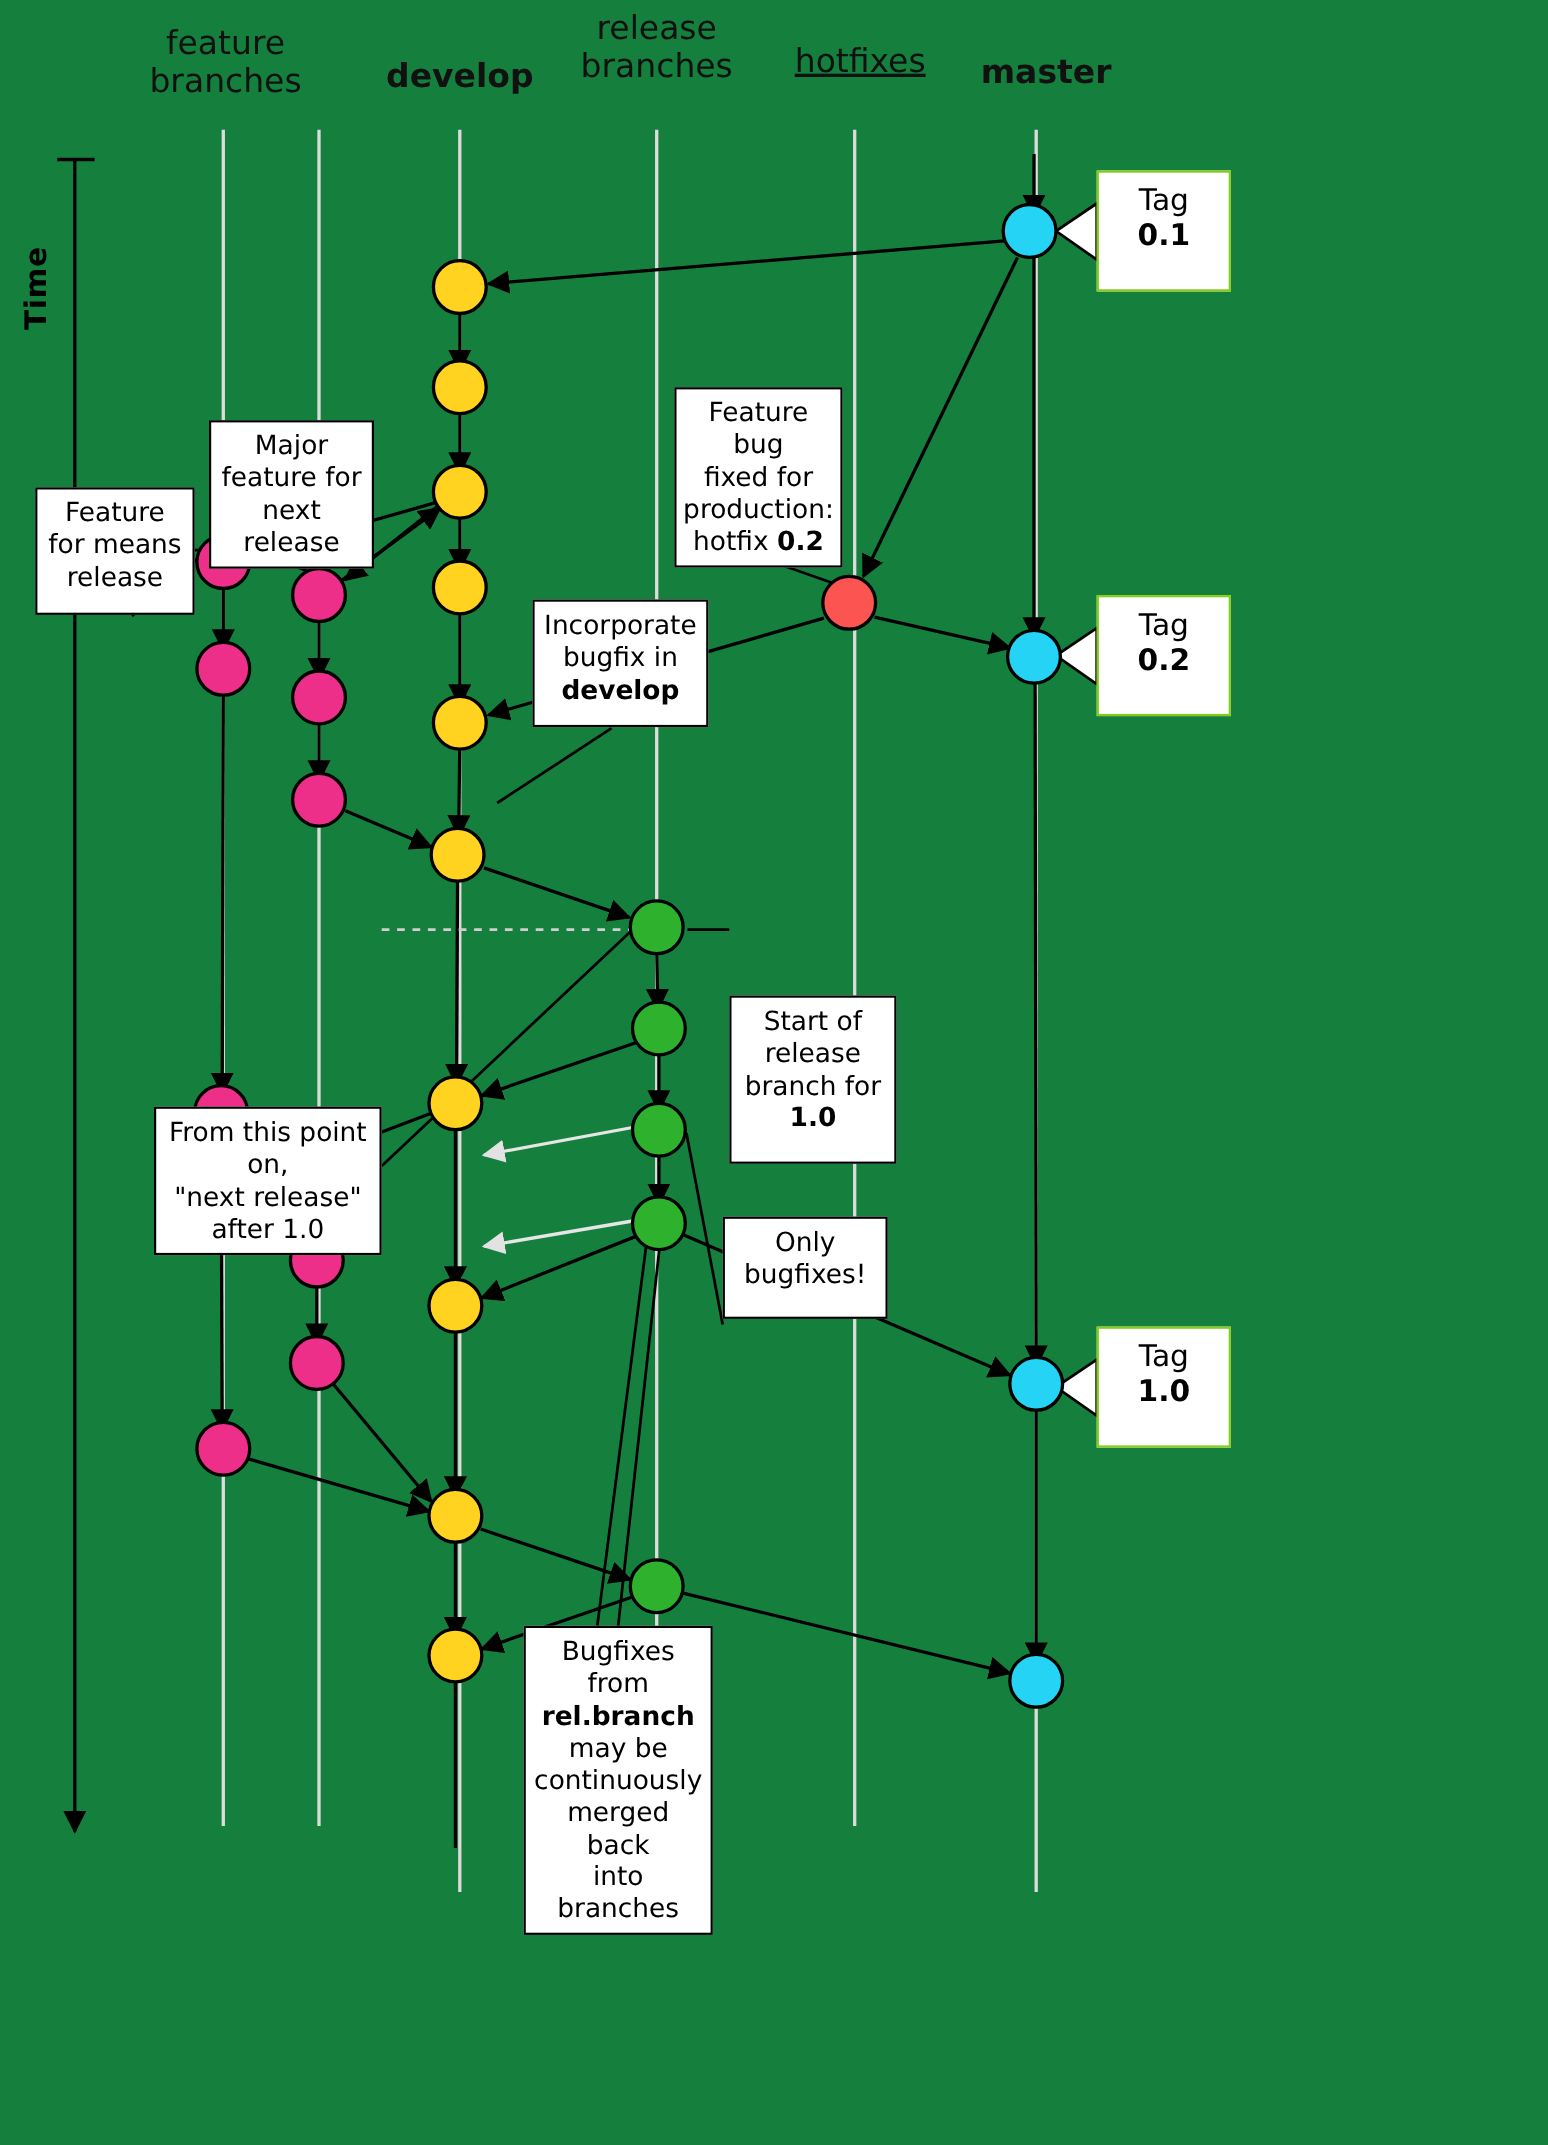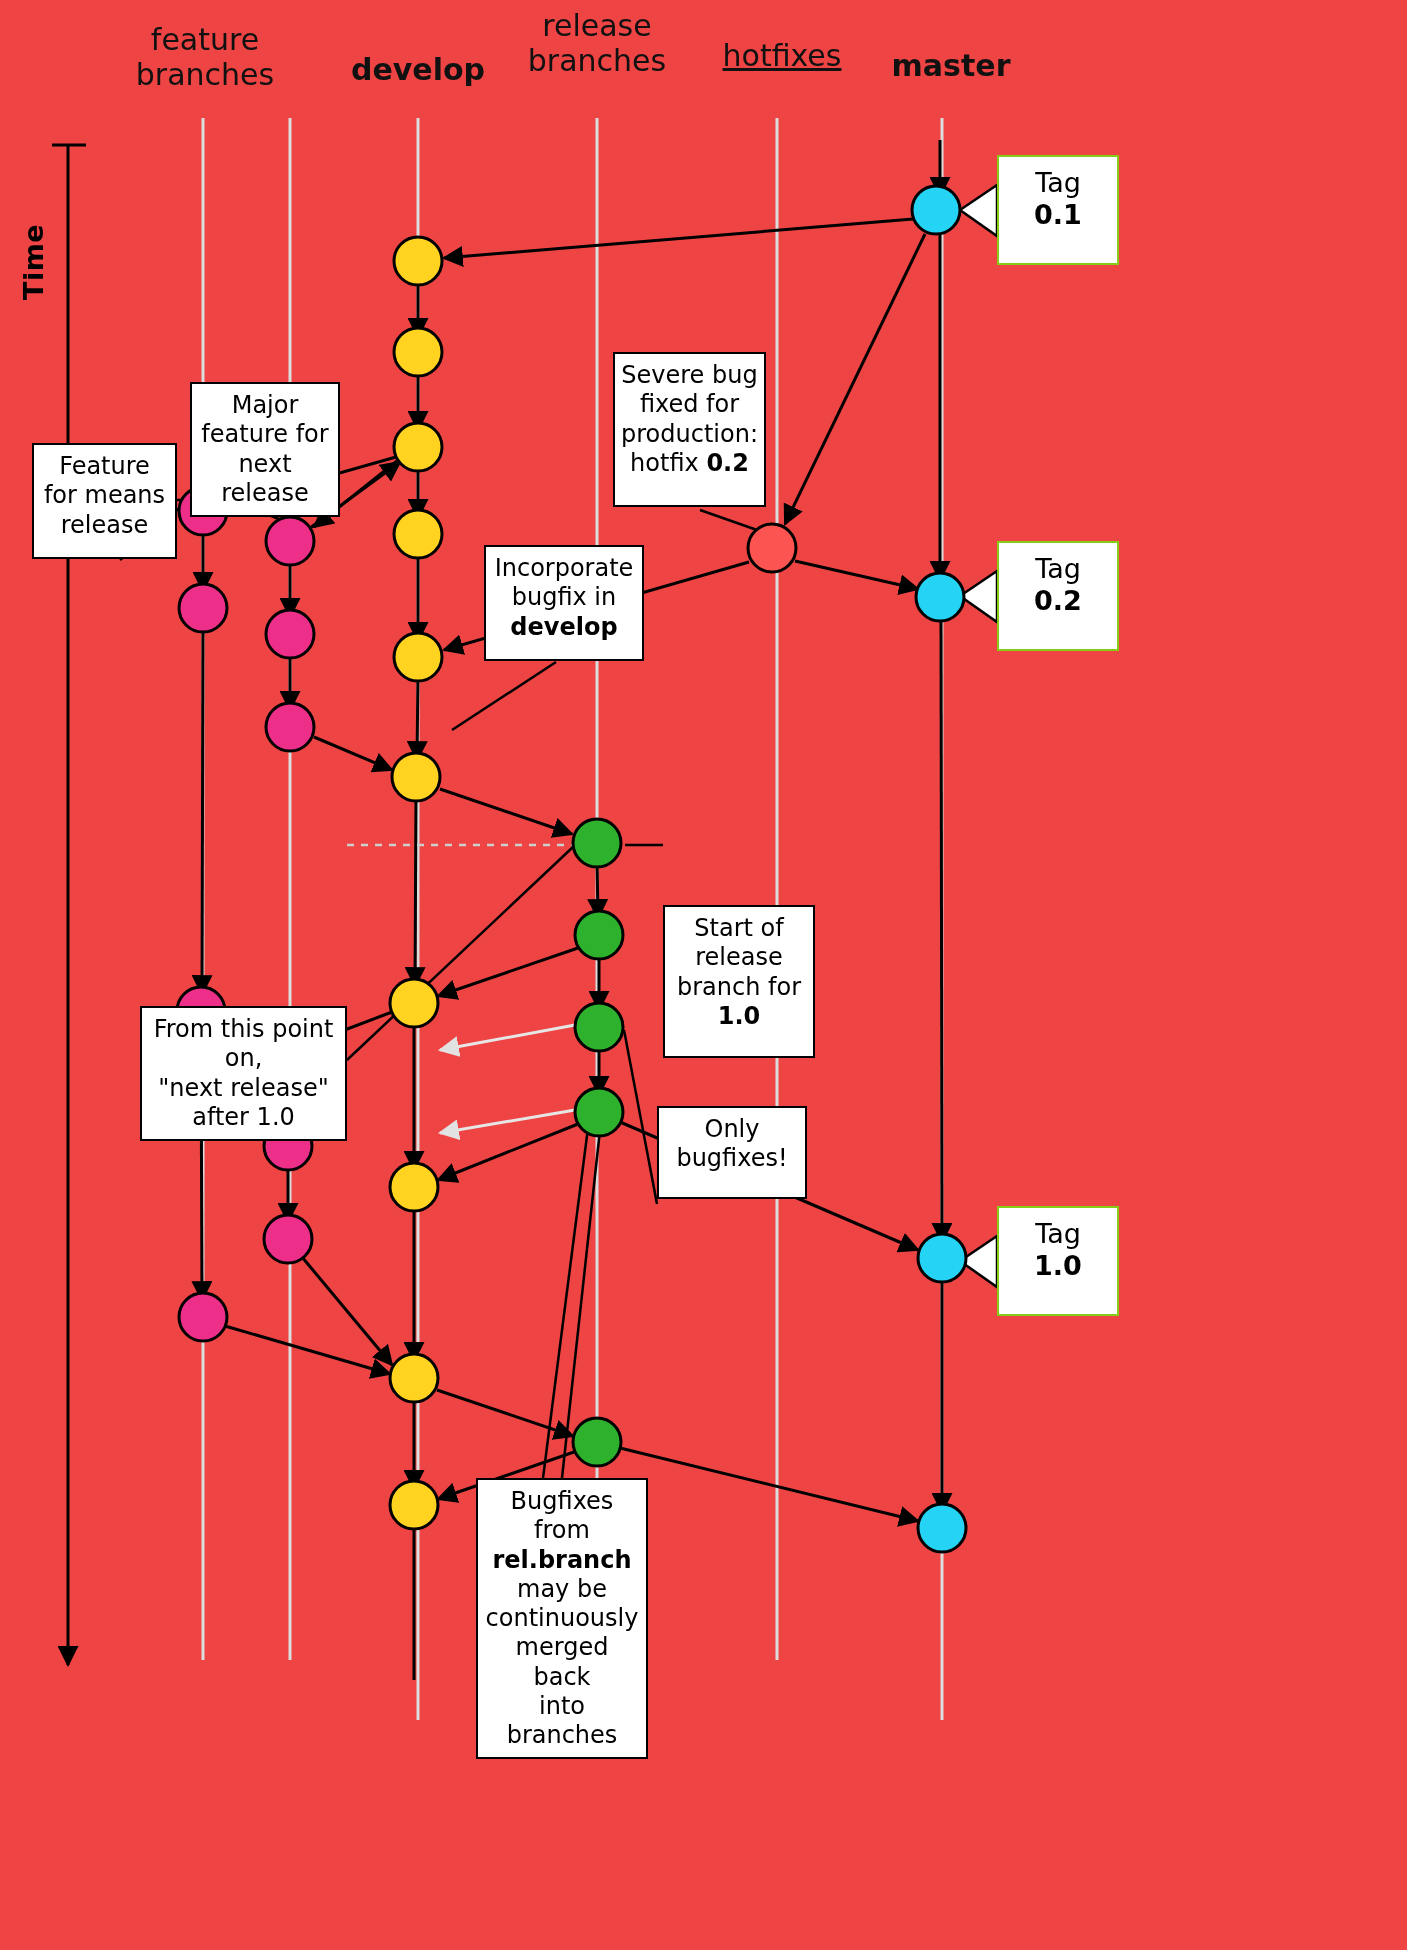--- a/index.html
+++ b/index.html
@@ -9,21 +9,21 @@
   }
   body {
     font-family: "DejaVu Sans", "Liberation Sans", sans-serif;
     color: #000000;
   }
   #stage {
     position: relative;
     width: 1407px;
     height: 1950px;
     overflow: hidden;
-    background: #ef4444;
+    background: #15803d;
   }
   #svg-layer {
     position: absolute;
     left: 0;
     top: 0;
     width: 1407px;
     height: 1950px;
   }
   .col-header {
     position: absolute;
@@ -265,21 +265,21 @@
         <div>Major</div>
         <div>feature for</div>
         <div>next release</div>
       </div>
       <div class="note" style="left: 484px; top: 545px; width: 160px; min-height: 116px;">
         <div>Incorporate</div>
         <div>bugfix in</div>
         <div><b>develop</b></div>
       </div>
       <div class="note" style="left: 613px; top: 352px; width: 153px; min-height: 155px;">
-        <div>Severe bug</div>
+        <div>Feature bug</div>
         <div>fixed for</div>
         <div>production:</div>
         <div>hotfix <b>0.2</b></div>
       </div>
       <div class="note left" style="left: 140px; top: 1006px; width: 207px; min-height: 135px;">
         <div>From this point on,</div>
         <div>"next release"</div>
         <div>after 1.0</div>
       </div>
       <div class="note" style="left: 663px; top: 905px; width: 152px; min-height: 153px;">

